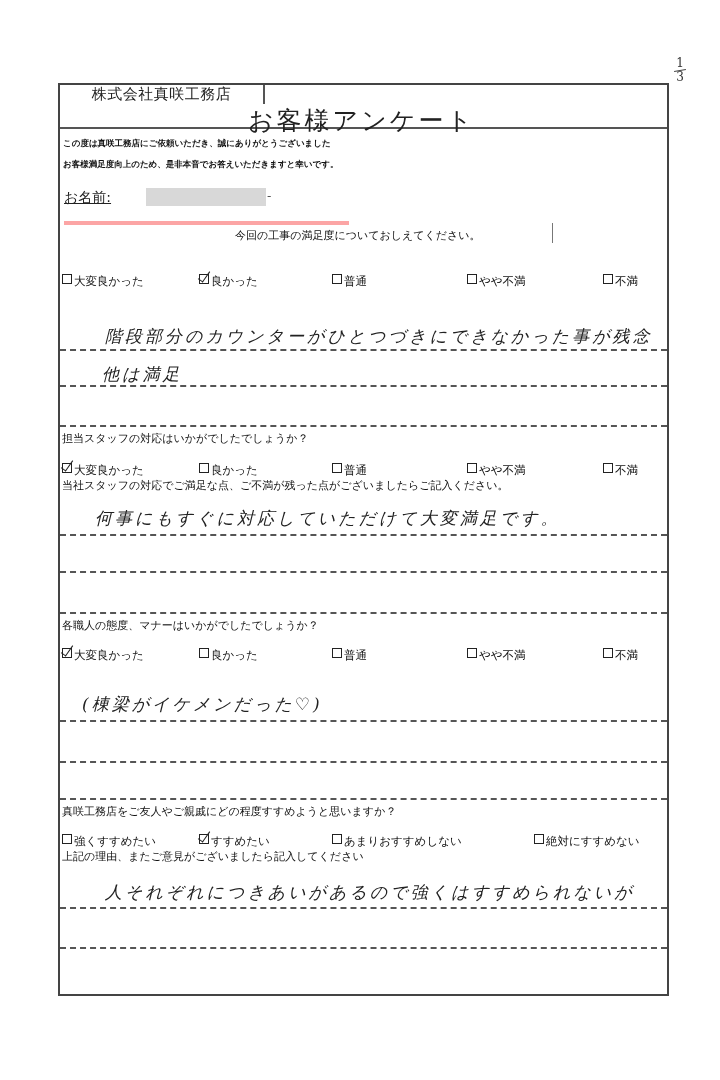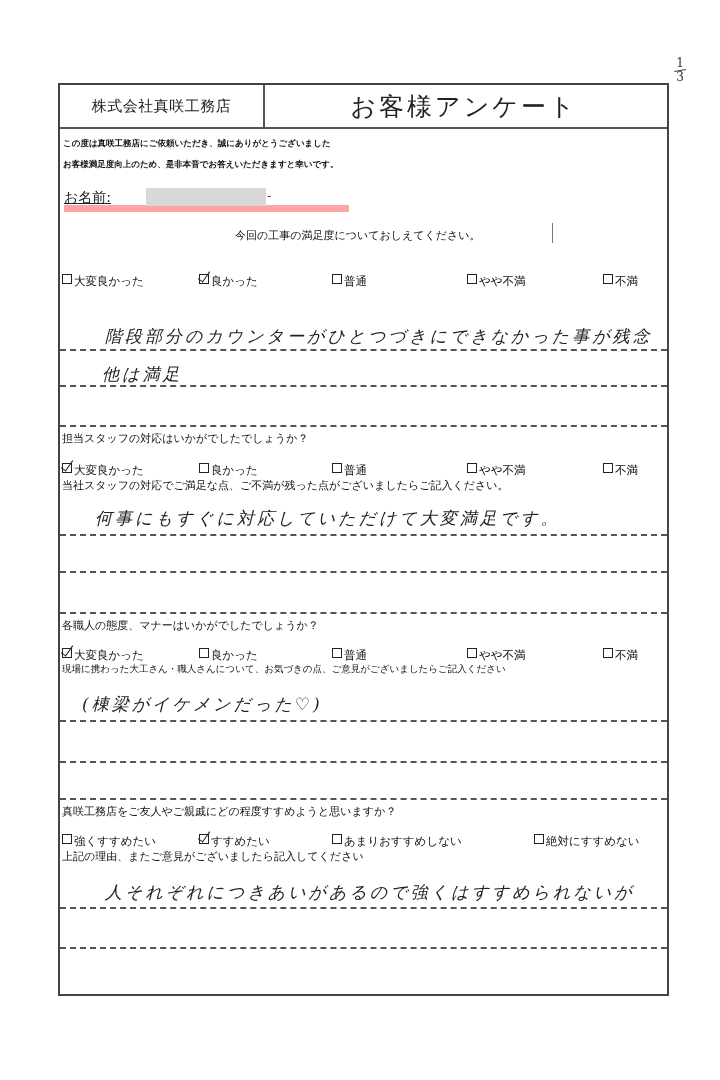--- a/index.html
+++ b/index.html
@@ -5,29 +5,29 @@
     * { box-sizing: border-box; margin: 0; padding: 0; }
     html, body { width: 720px; height: 1080px; background: #ffffff; overflow: hidden; }
     body { position: relative; font-family: "DejaVu Sans", "Liberation Sans", sans-serif; color: #1a1a1a; }
 
     .page-mark { position: absolute; left: 673px; top: 58px; font-family: "DejaVu Serif", serif; font-size: 12px; color: #333; line-height: 11px; text-align: center; width: 14px; }
     .page-mark .num { display: block; }
     .page-mark .bar { display: block; border-top: 1px solid #444; width: 12px; margin: 1px auto; transform: rotate(-10deg); }
 
     .form { position: absolute; left: 58px; top: 83px; width: 611px; height: 913px; border: 2px solid #444; }
 
-    .header { position: absolute; left: 0; top: 0; width: 607px; height: 44px; border-bottom: 2px solid #555; display: flex; }
+    .header { position: absolute; left: 0; top: 0; width: 607px; height: 44px; border-bottom: 2px solid #555; display: flex; flex-direction: column; }
     .company { width: 205px; border-right: 2px solid #555; display: flex; align-items: center; justify-content: center; font-size: 15px; color: #222; letter-spacing: 0.5px; }
     .title { flex: 1; display: flex; align-items: center; justify-content: center; font-size: 25px; color: #222; letter-spacing: 3px; padding-right: 20px; padding-left: 16px; }
 
     .intro { position: absolute; left: 3px; font-size: 8.5px; color: #111; font-weight: bold; white-space: nowrap; }
     .intro.l1 { top: 53px; }
     .intro.l2 { top: 74px; }
 
-    .name-row { position: absolute; left: 4px; top: 103px; width: 285px; height: 24px; border-bottom: 7px solid #fca5a5; font-size: 14px; color: #222; }
+    .name-row { position: absolute; left: 4px; top: 103px; width: 285px; height: 37px; border-bottom: 4px solid #fca5a5; font-size: 14px; color: #222; }
     .name-label { position: absolute; left: 0; top: 1px; text-decoration: underline; }
     .name-redacted { position: absolute; left: 82px; top: 0px; width: 120px; height: 18px; background: #d8d8d8; }
     .name-tail { position: absolute; left: 203px; top: 1px; font-size: 12px; color: #555; }
 
     .survey-heading { position: absolute; left: 150px; top: 143px; font-size: 11px; color: #111; white-space: nowrap; margin-left: 25px; }
     .heading-tick { position: absolute; left: 492px; top: 138px; width: 1px; height: 20px; background: #777; }
 
     .q-text { position: absolute; left: 2px; font-size: 11px; color: #111; white-space: nowrap; }
     .opts { position: absolute; left: 2px; width: 605px; height: 16px; font-size: 11.5px; color: #111; }
     .opt { position: absolute; top: 8px; white-space: nowrap; display: flex; align-items: flex-start; }
@@ -139,21 +139,20 @@
       </span>
     <span class="opt" style="left:405px">
         <span class="box"></span>
         <span>やや不満</span>
       </span>
     <span class="opt" style="left:541px">
         <span class="box"></span>
         <span>不満</span>
       </span>
   </div>
-  <div class="q-text" style="top:578px; font-size:9.5px">現場に携わった大工さん・職人さんについて、お気づきの点、ご意見がございましたらご記入ください</div>
   <div class="hand" style="left:22px; top:608px">(棟梁がイケメンだった♡)</div>
   <div class="dash" style="top:635px"></div>
   <div class="dash" style="top:676px"></div>
   <div class="dash" style="top:713px"></div>
 
   <div class="q-text" style="top:719px">真咲工務店をご友人やご親戚にどの程度すすめようと思いますか？</div>
   <div class="opts" style="top:741px">
     <span class="opt" style="left:0px">
         <span class="box"></span>
         <span>強くすすめたい</span>

